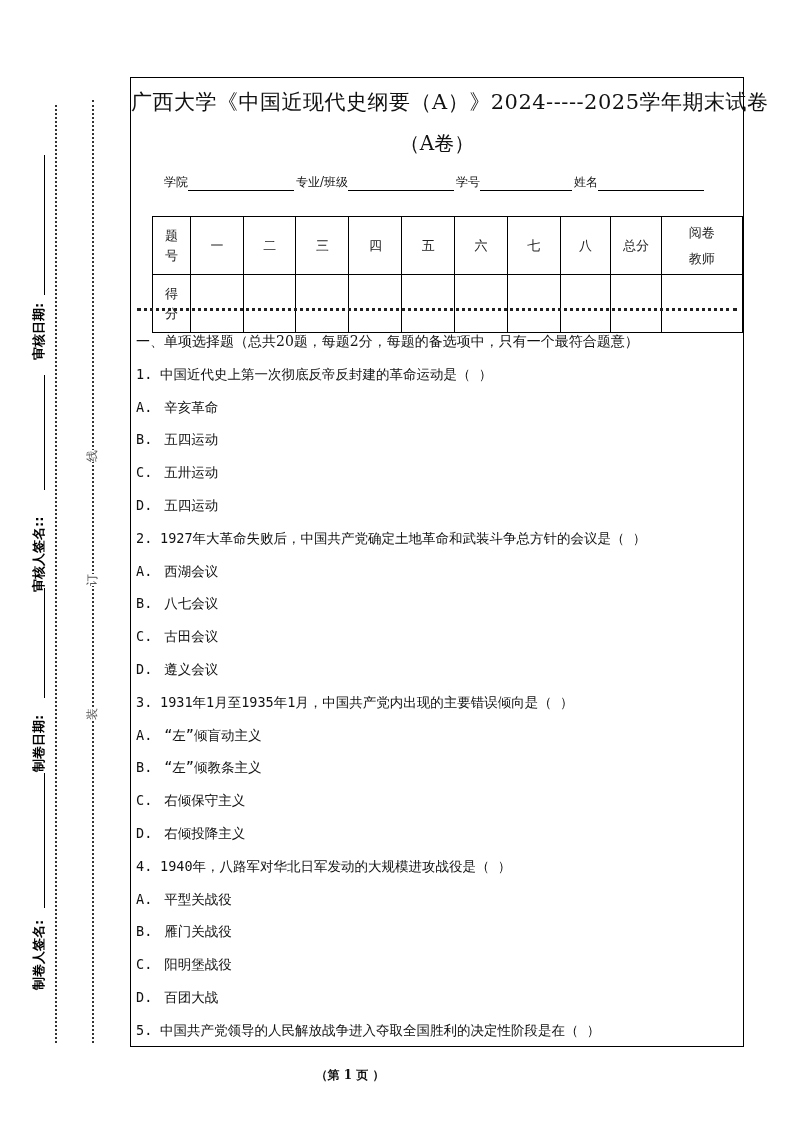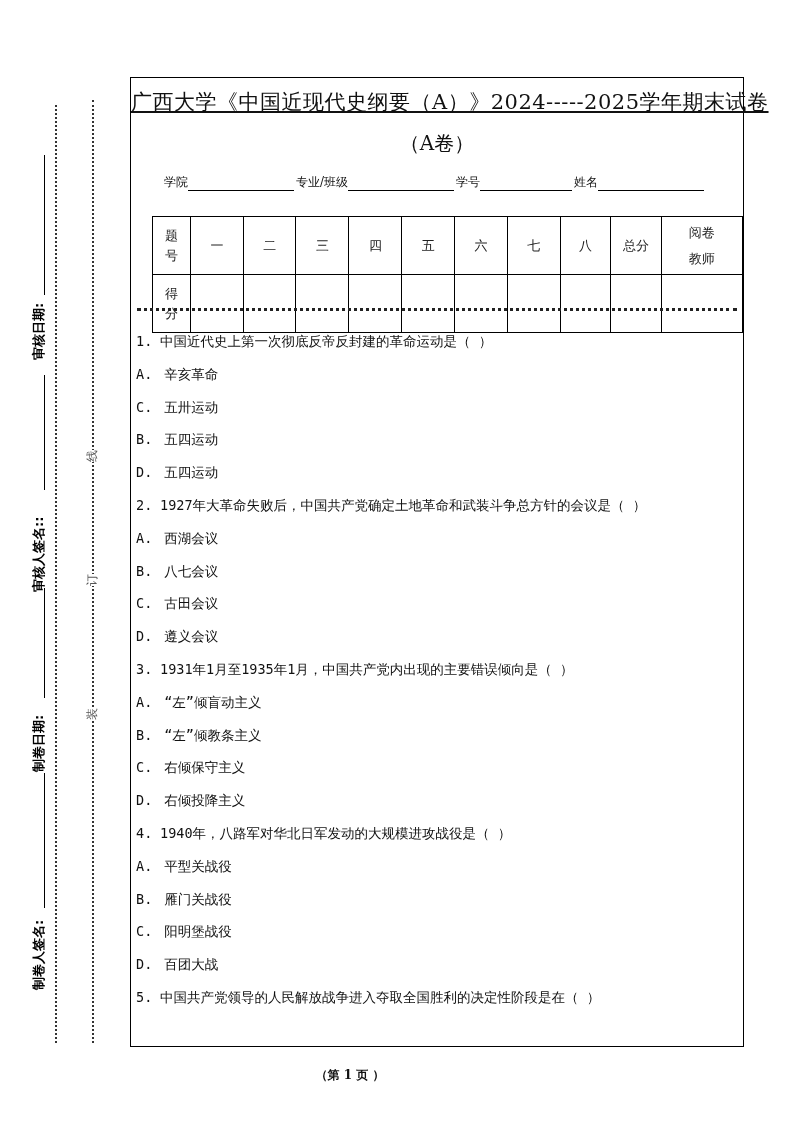--- a/index.html
+++ b/index.html
@@ -12,21 +12,21 @@
                   font-size: 13px; white-space: nowrap; color: #000; }
     .side-line { position: absolute; width: 0; border-left: 1px solid #000; }
     .dot-col { position: absolute; width: 0; border-left: 2px dotted #333; }
     .bind-char { position: absolute; font-size: 12px; color: #555; background: #fff;
                  transform: rotate(-90deg); line-height: 12px; }
 
     
     .frame { position: absolute; left: 130px; top: 77px; width: 614px; height: 970px;
              border: 1.5px solid #000; box-sizing: border-box; }
     .title { position: absolute; left: 0; top: 10px; width: 100%; text-align: center;
-             font-size: 21px; letter-spacing: 0.5px; white-space: nowrap; text-decoration: underline; }
+             font-size: 21px; letter-spacing: 0.5px; white-space: nowrap; }
     .subtitle { position: absolute; left: 0; top: 52px; width: 100%; text-align: center;
                 font-size: 20px; }
     .info-row { position: absolute; left: 33px; top: 96px; font-size: 12px; display: flex;
                 align-items: flex-end; white-space: nowrap; }
     .info-row .blank { display: inline-block; border-bottom: 1px solid #000; height: 12px; margin-right: 2px; }
 
     table.score { position: absolute; left: 21px; top: 138px; border-collapse: collapse;
                   font-size: 13px; color: #222; }
     table.score td { border: 1px solid #000; text-align: center; vertical-align: middle;
                      padding: 8px; height: 41px; }
@@ -110,25 +110,26 @@
       <td></td>
       <td></td>
       <td></td>
     </tr>
   </tbody>
     </table>
 
   <div class="dotted-sep"></div>
 
   <div class="content">
+    <div class="line section">一、单项选择题（总共20题，每题2分，每题的备选项中，只有一个最符合题意）</div>
 
     <div class="line"><span class="q-num">1.</span><span>中国近代史上第一次彻底反帝反封建的革命运动是（   ）</span></div>
     <div class="line"><span class="opt-letter">A.</span> <span>辛亥革命</span></div>
+    <div class="line"><span class="opt-letter">B.</span> <span>五四运动</span></div>
     <div class="line"><span class="opt-letter">C.</span> <span>五卅运动</span></div>
-    <div class="line"><span class="opt-letter">B.</span> <span>五四运动</span></div>
     <div class="line"><span class="opt-letter">D.</span> <span>五四运动</span></div>
 
     <div class="line"><span class="q-num">2.</span><span>1927年大革命失败后，中国共产党确定土地革命和武装斗争总方针的会议是（   ）</span></div>
     <div class="line"><span class="opt-letter">A.</span> <span>西湖会议</span></div>
     <div class="line"><span class="opt-letter">B.</span> <span>八七会议</span></div>
     <div class="line"><span class="opt-letter">C.</span> <span>古田会议</span></div>
     <div class="line"><span class="opt-letter">D.</span> <span>遵义会议</span></div>
 
     <div class="line"><span class="q-num">3.</span><span>1931年1月至1935年1月，中国共产党内出现的主要错误倾向是（   ）</span></div>
     <div class="line"><span class="opt-letter">A.</span> <span>“左”倾盲动主义</span></div>

